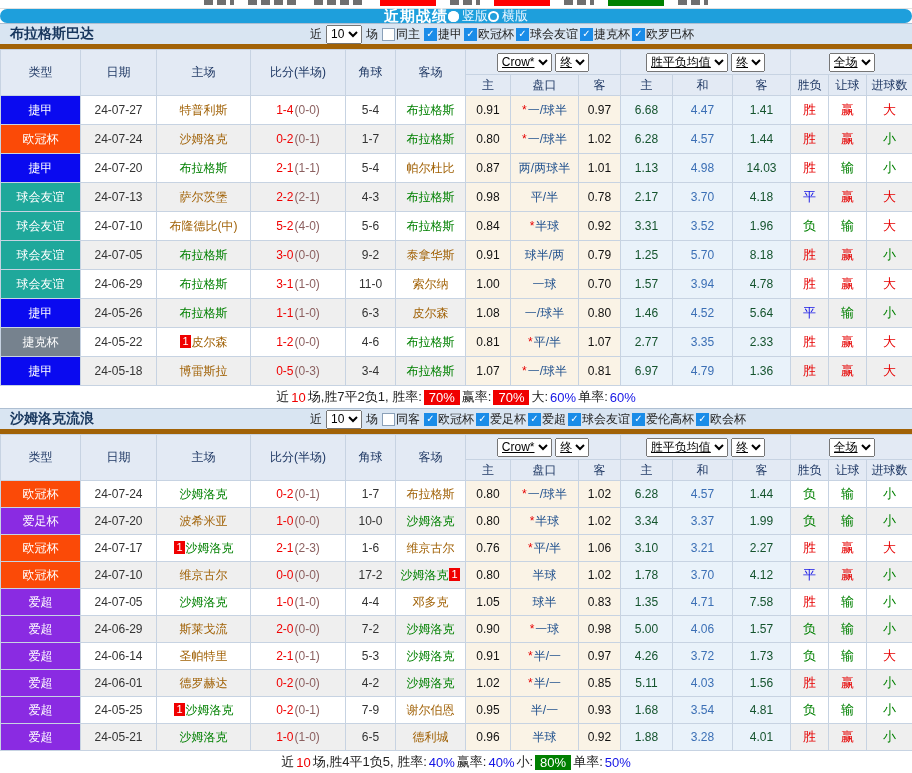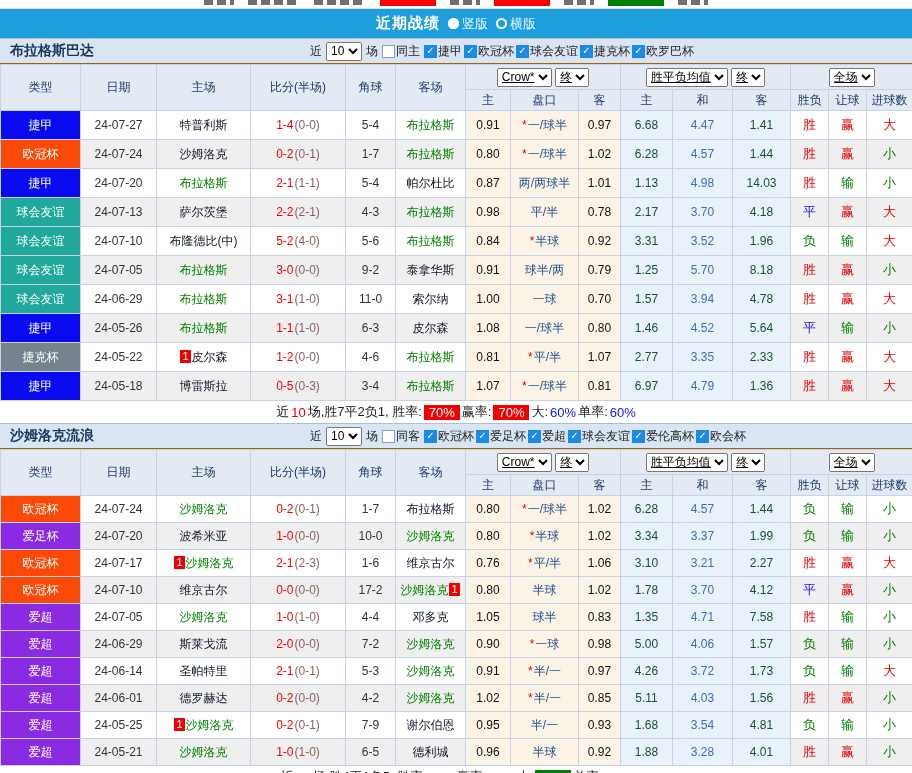--- a/index.html
+++ b/index.html
@@ -7,29 +7,29 @@
     font-family:"Liberation Sans","DejaVu Sans",sans-serif; font-size:12px; color:#333; }
 
   
   .top-strip { height:9px; background:#fff; overflow:hidden; border-bottom:1px solid #e0e0e0;}
   .top-strip-inner { display:flex; align-items:center; gap:14px; justify-content:center; margin-top:-8px; height:16px;}
   .stub { width:52px; height:10px; background:repeating-linear-gradient(90deg,#555 0 9px,transparent 9px 13px); opacity:.85;}
   .stub.small{ width:30px;}
   .swatch { width:56px; height:12px; display:inline-block; }
 
   
-  .title-bar { height:29px; background:#1e9fdc; display:flex; align-items:center; justify-content:center; gap:8px; }
+  .title-bar { height:14px; background:#1e9fdc; display:flex; align-items:center; justify-content:center; gap:0;border-radius:8px; }
   .title-bar .big { color:#fff; font-weight:bold; font-size:15px; letter-spacing:1px;}
   .radio-item { display:flex; align-items:center; gap:3px; color:#eaf6ff; font-size:13px; cursor:pointer;}
   .radio { width:11px; height:11px; border-radius:50%; background:#fff; display:inline-block; position:relative;}
   .radio.sel { background:#fff; box-shadow:inset 0 0 0 2px #fff; }
   .radio.unsel { background:transparent; border:2px solid #fff; }
 
   
-  .section-head { height:26px; background:#d9e5f2; border-top:1px solid #aebfd2; border-bottom:1px solid #a16207;
+  .section-head { height:26px; background:#d9e5f2; border-top:1px solid #aebfd2; border-bottom:5px solid #a16207;
      display:flex; align-items:center; padding:0 10px; }
   .team-name { font-size:14px; font-weight:bold; color:#17365d; width:300px; }
   .filters { display:flex; align-items:center; gap:4px; color:#222; }
   .filters select { font-size:12px; height:19px; }
   .chk-item { display:flex; align-items:center; gap:1px; cursor:pointer; }
   .chk { width:13px; height:13px; border:1px solid #8aa0b8; background:#fff; display:inline-flex;
      align-items:center; justify-content:center; font-size:10px; color:#fff; line-height:1;}
   .chk.on { background:#1a8ce8; border-color:#1a8ce8; }
 
   
@@ -44,21 +44,21 @@
   tbody tr.stripe td { background:#efefef; }
   tbody tr td { background:#fff; }
   td.col-type { color:#fff; font-size:12px; }
   td.col-ah { background:#faf3e6 !important; color:#111; }
   td.col-line { color:#23538f; }
   td.col-line .star { color:#e60000; margin-right:1px; }
   td.col-eu { background:#e9f2fa !important; color:#14532d; }
   td.col-eu.col-draw { color:#3b6fb5; }
   .score { color:#f00000; }
   .half { color:#8b5f5f; margin-left:1px; }
-  .team { color:#0f172a; }
+  .team { color:#a16207; }
   .team.focus { color:#008000; }
   .card { display:inline-block; background:#f00000; color:#fff; font-size:11px; line-height:13px;
      padding:0 2px; margin:0 1px; vertical-align:1px;}
   .c-red { color:#e60000; } .c-blue { color:#1414e6; } .c-green { color:#008000; }
   td.col-res { font-size:13px; }
 
   
   .summary { height:22px; display:flex; align-items:center; justify-content:center; gap:2px; font-size:13px; }
   .seg-plain { color:#222; } .seg-red { color:#f00000; } .seg-blue { color:#1414e6; }
   .seg-redbg { background:#f00000; color:#fff; padding:0 5px; }

